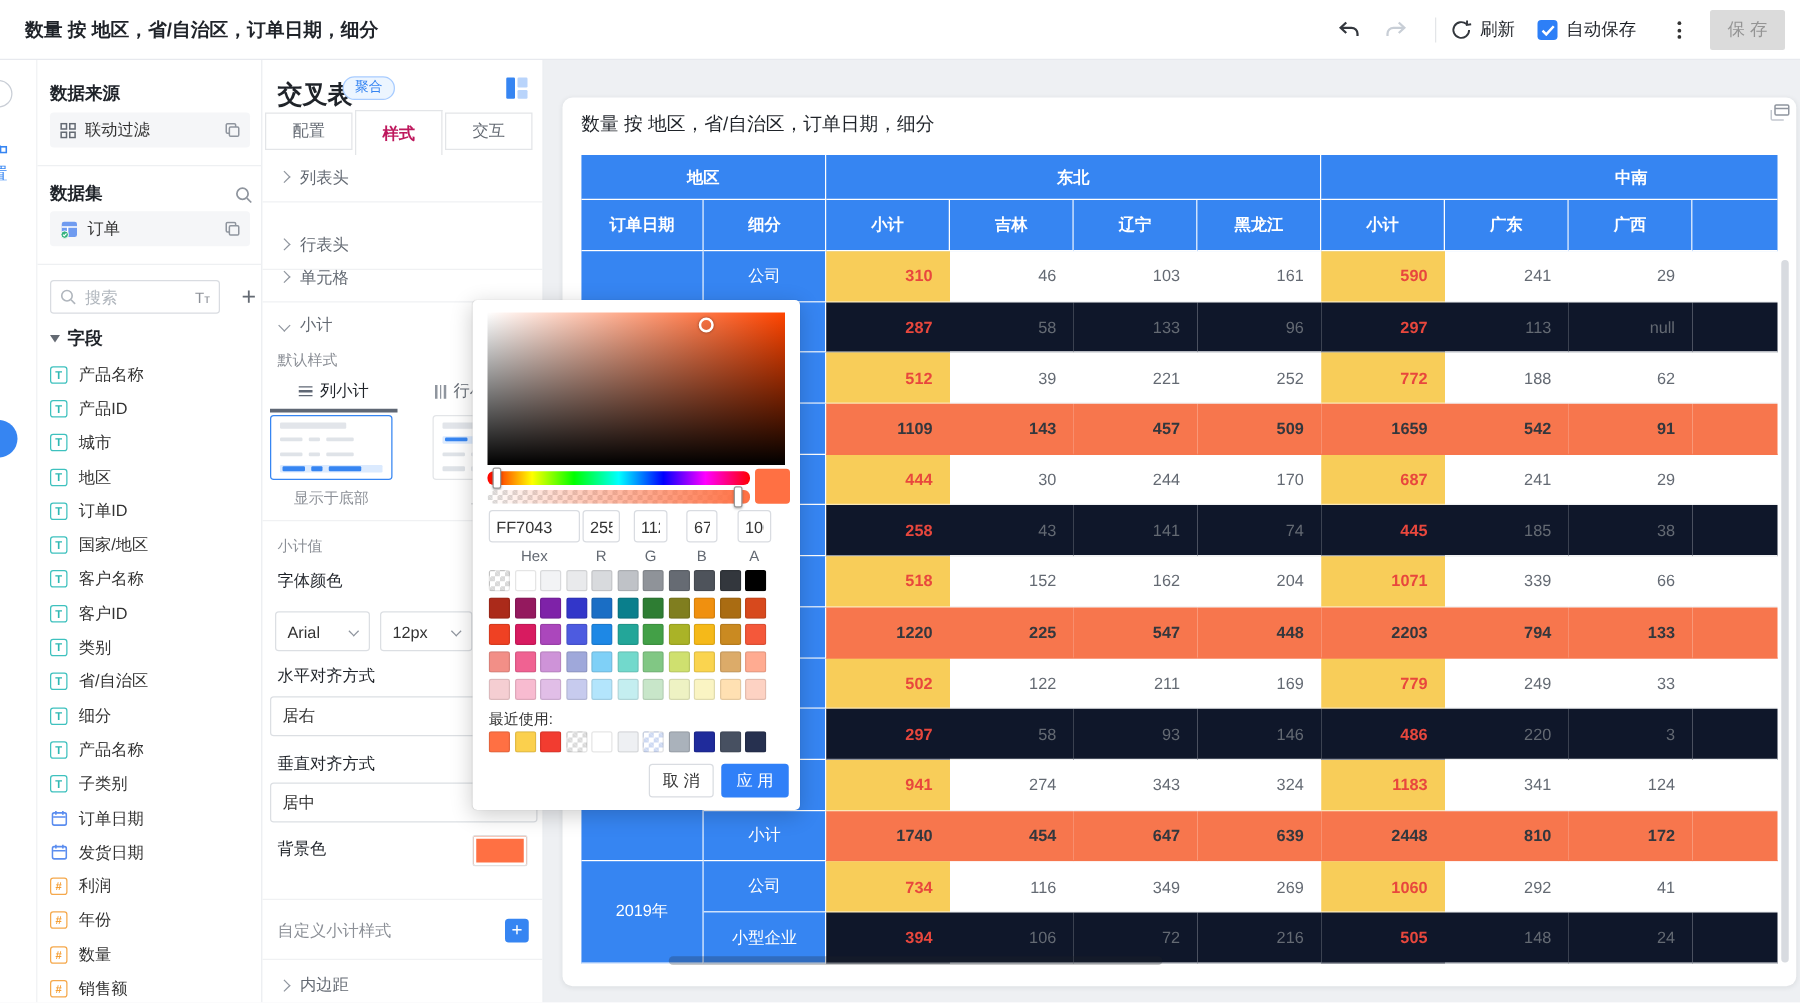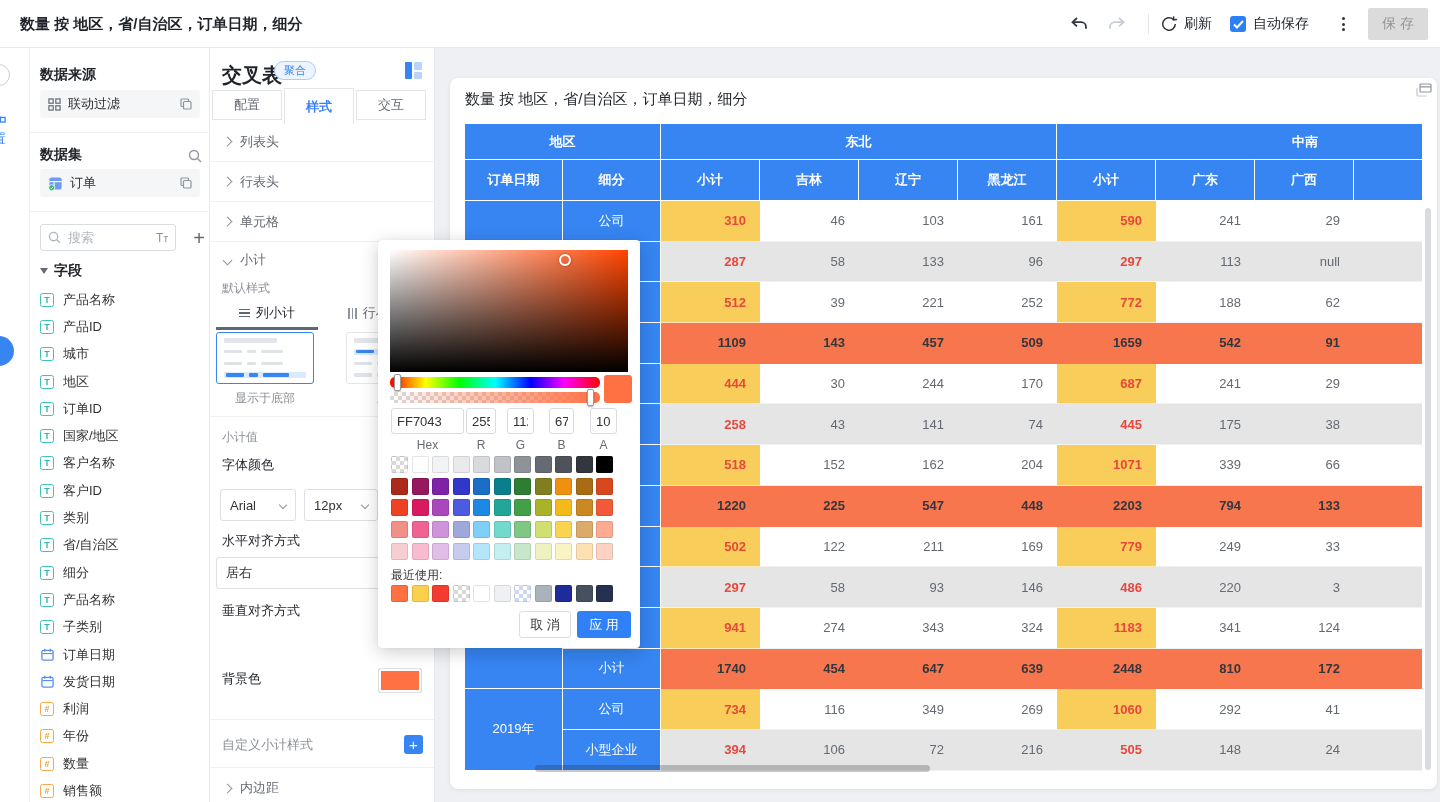--- a/index.html
+++ b/index.html
@@ -47,21 +47,21 @@
   .fi-number{border:1.2px solid #f5a84b;color:#f59e33;}
   .fi-date{border:none;}
 
   
   #panel{position:absolute;left:210px;top:48px;width:225px;height:754px;background:#fff;border-right:1px solid #e8eaee;z-index:6;}
   #chart-type{position:absolute;left:12px;top:14px;font-size:20px;font-weight:700;}
   #agg-badge{position:absolute;left:64px;top:13px;height:19px;line-height:17px;padding:0 9px;border:1px solid #a8ccff;background:#ecf5ff;color:#3685f2;font-size:11px;border-radius:10px;}
   #chart-switch{position:absolute;left:194px;top:13px;width:19px;height:19px;cursor:pointer;}
   .ptab{position:absolute;top:42px;width:70px;height:30px;border:1px solid #e3e5e8;background:#fff;color:#646a73;font-size:13px;display:flex;align-items:center;justify-content:center;cursor:pointer;}
   #tab-config{left:2px;}
-  #tab-style{left:74px;top:40px;height:36px;color:#3b82f6;font-weight:700;z-index:2;border-bottom:none;text-align:right;}
+  #tab-style{left:74px;top:40px;height:36px;color:#be185d;font-weight:700;z-index:2;border-bottom:none;text-align:right;}
   #tab-interact{left:146px;}
   .sec{position:absolute;left:0;width:224px;height:40px;border-bottom:1px solid #f0f1f3;display:flex;align-items:center;gap:9px;padding-left:14px;font-size:13px;color:#646a73;cursor:pointer;}
   .chev{display:inline-block;width:7px;height:7px;border-right:1.4px solid #8f959e;border-bottom:1.4px solid #8f959e;transform:rotate(-45deg);}
   .chev.down{transform:rotate(45deg);}
   .p-label-gray{position:absolute;left:12px;font-size:12px;color:#8c9097;}
   .p-label-dark{position:absolute;left:12px;font-size:13px;color:#1f2329;}
   #subtab-col{position:absolute;left:6px;top:252px;width:102px;height:26px;display:flex;align-items:center;justify-content:center;gap:6px;font-size:13px;color:#1f2329;cursor:pointer;}
   #subtab-row{position:absolute;left:138px;top:252px;height:26px;display:flex;align-items:center;gap:6px;font-size:13px;color:#646a73;cursor:pointer;}
   #subtab-underline{position:absolute;left:6px;top:279px;width:102px;height:2.5px;background:#5f6774;}
   .lines-ic{display:inline-flex;flex-direction:column;gap:2px;}
@@ -89,21 +89,21 @@
   #card-title{position:absolute;left:15px;top:12px;font-size:15px;color:#1f2329;}
   #fold-icon{position:absolute;right:5px;top:5px;}
   #table-wrap{position:absolute;left:15px;top:46px;width:957px;height:652px;overflow:hidden;}
   table.xtab{border-collapse:separate;border-spacing:0;table-layout:fixed;width:1089px;font-size:13px;}
   .xtab th{background:#3685f2;color:#fff;font-weight:600;border-right:1px solid #fff;border-bottom:1px solid #fff;text-align:center;padding:0;}
   .xtab thead tr:first-child th{height:36px;}
   .xtab thead tr:last-child th{height:41px;}
   .xtab td{height:40.7px;padding:0;}
   .xtab td.blue{background:#3685f2;color:#fff;font-weight:500;text-align:center;border-right:1px solid #fff;border-bottom:1px solid #fff;}
   .xtab td.num{text-align:right;padding-right:14px;color:#646a73;border-bottom:1px solid #f0f1f3;background:#fff;}
-  tr.alt td.num{background:#e5e5e5;}
+  tr.alt td.num{background:#0f172a;}
   .xtab td.sub{background:#f8cd59;color:#e8473d;font-weight:700;border-bottom:1px solid rgba(255,255,255,.55);}
   tr.subtotal td.num{background:#f7764d;color:#33373d;font-weight:700;border-bottom:1px solid #f7764d;}
   td.nullv{color:#8f959e;}
   #vscroll{position:absolute;right:6px;top:130px;width:6px;height:562px;background:#d8dbe0;border-radius:3px;}
   #hscroll{position:absolute;left:85px;top:687px;width:395px;height:7px;background:rgba(31,35,41,.25);border-radius:4px;}
 
   
   #picker{position:absolute;left:378px;top:240px;width:262px;height:408px;background:#fff;border-radius:4px;
     box-shadow:0 4px 18px rgba(0,0,0,.20),0 0 1px rgba(0,0,0,.15);z-index:50;}
   #sat{position:absolute;left:12px;top:10px;width:238px;height:122px;
@@ -337,21 +337,21 @@
         </svg>
     </div>
     <div class="ptab" id="tab-config">配置</div>
     <div class="ptab" id="tab-style">样式</div>
     <div class="ptab" id="tab-interact">交互</div>
 
     <div class="sec" style="top:74px;">
         <span class="chev"></span>
         <span>列表头</span>
       </div>
-    <div class="sec" style="top:114px;">
+    <div class="sec" style="top:128px;">
         <span class="chev"></span>
         <span>行表头</span>
       </div>
     <div class="sec" style="top:154px;">
         <span class="chev"></span>
         <span>单元格</span>
       </div>
     <div class="sec" style="top:194px;height:36px;border-bottom:none;">
         <span class="chev down"></span>
         <span>小计</span>
@@ -423,20 +423,23 @@
     <div class="p-select" style="left:94px;top:441px;width:74px;height:32px;">
       <span>12px</span>
         <span class="chev"></span>
     </div>
 
     <div class="p-label-dark" style="top:484px;">水平对齐方式</div>
     <div class="p-select" style="left:6px;top:509px;width:214px;height:32px;">
       <span>居右</span>
     </div>
     <div class="p-label-dark" style="top:554px;">垂直对齐方式</div>
+    <div class="p-select" style="left:6px;top:578px;width:214px;height:32px;">
+      <span>居中</span>
+    </div>
 
     <div class="p-label-dark" style="top:622px;">背景色</div>
     <div id="bg-swatch" style="background: rgb(255, 112, 67);"></div>
 
     <div class="p-div" style="top:671px;"></div>
     <div class="p-label-gray" style="top:688px;font-size:13px;">自定义小计样式</div>
     <button id="custom-add">+</button>
     <div class="p-div" style="top:719px;"></div>
     <div class="sec" style="top:720px;border-bottom:none;">
         <span class="chev"></span>
@@ -545,21 +548,21 @@
               <td class="num">29</td>
               <td class="num"></td>
             </tr>
             <tr class="alt">
               <td class="blue"></td>
               <td class="num sub">258</td>
               <td class="num">43</td>
               <td class="num">141</td>
               <td class="num">74</td>
               <td class="num sub">445</td>
-              <td class="num">175</td>
+              <td class="num">185</td>
               <td class="num">38</td>
               <td class="num"></td>
             </tr>
             <tr class="normal">
               <td class="blue"></td>
               <td class="num sub">518</td>
               <td class="num">152</td>
               <td class="num">162</td>
               <td class="num">204</td>
               <td class="num sub">1071</td>

